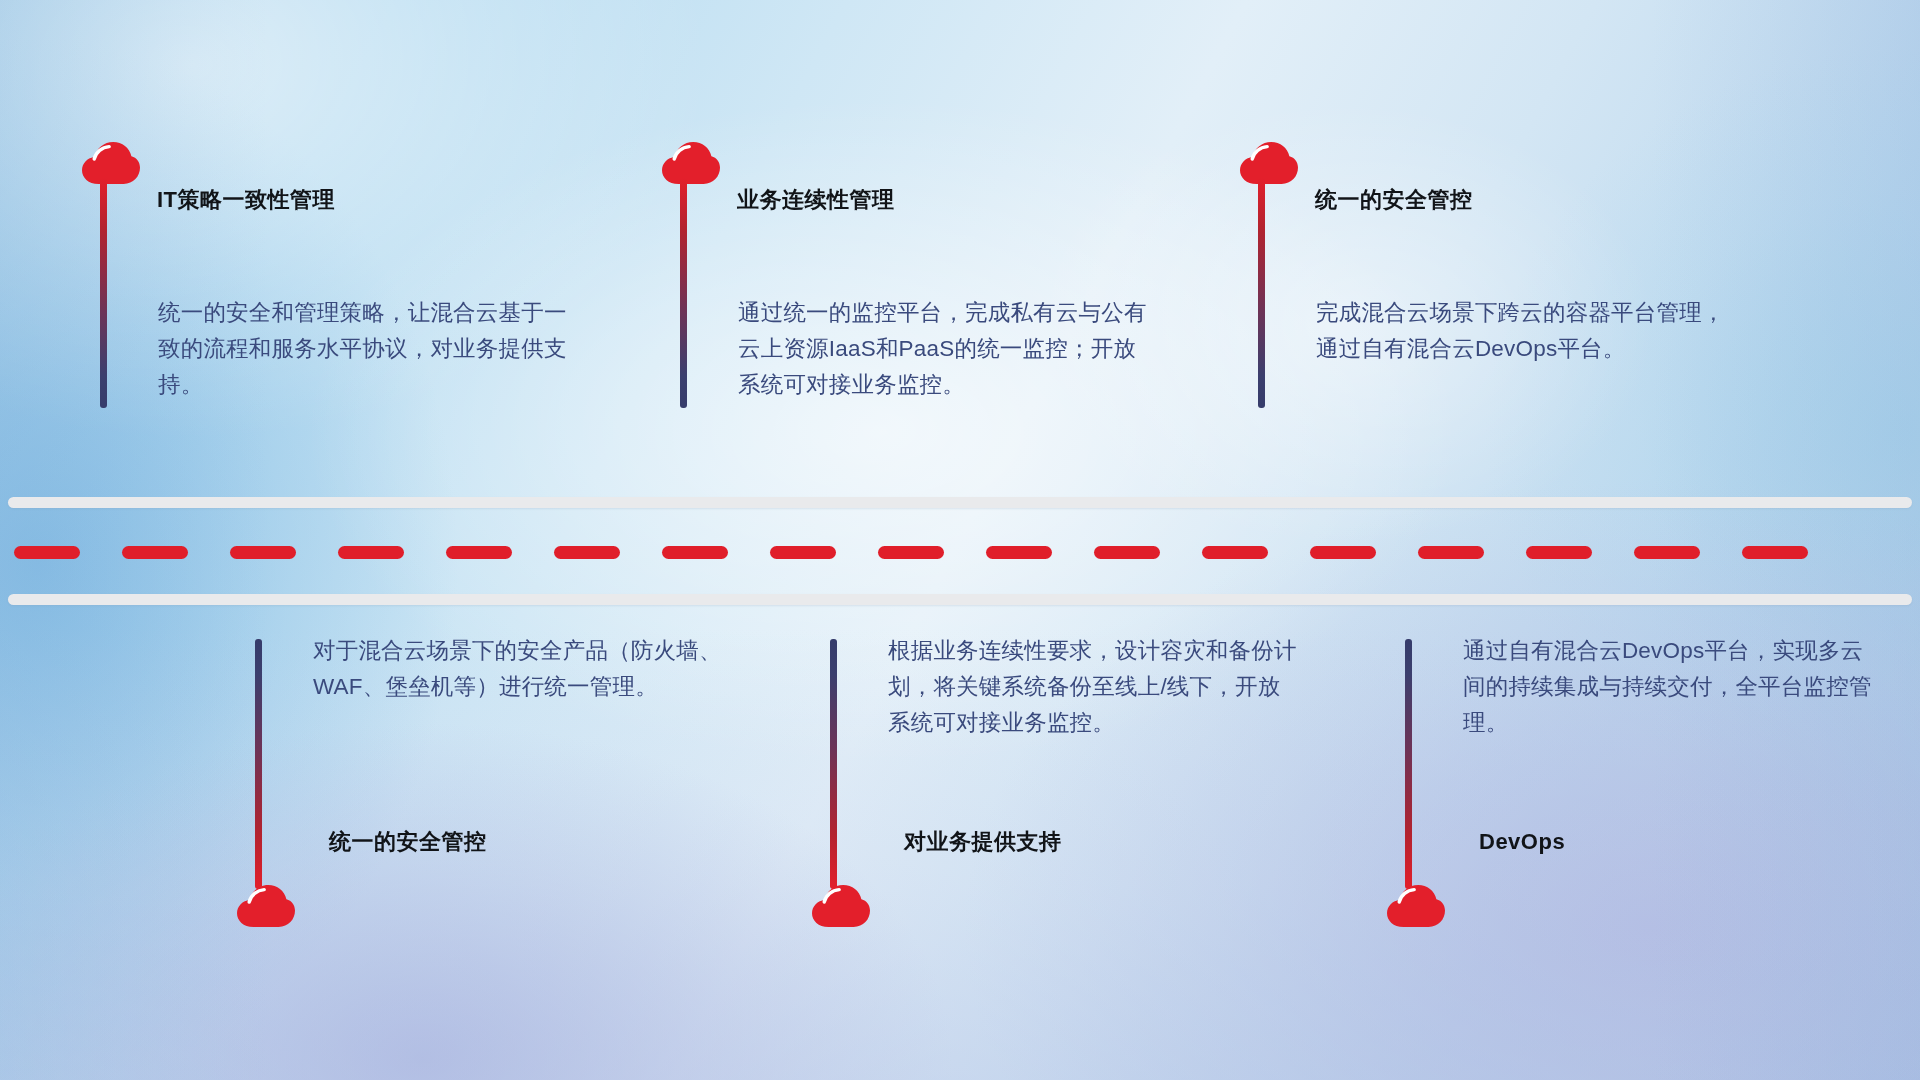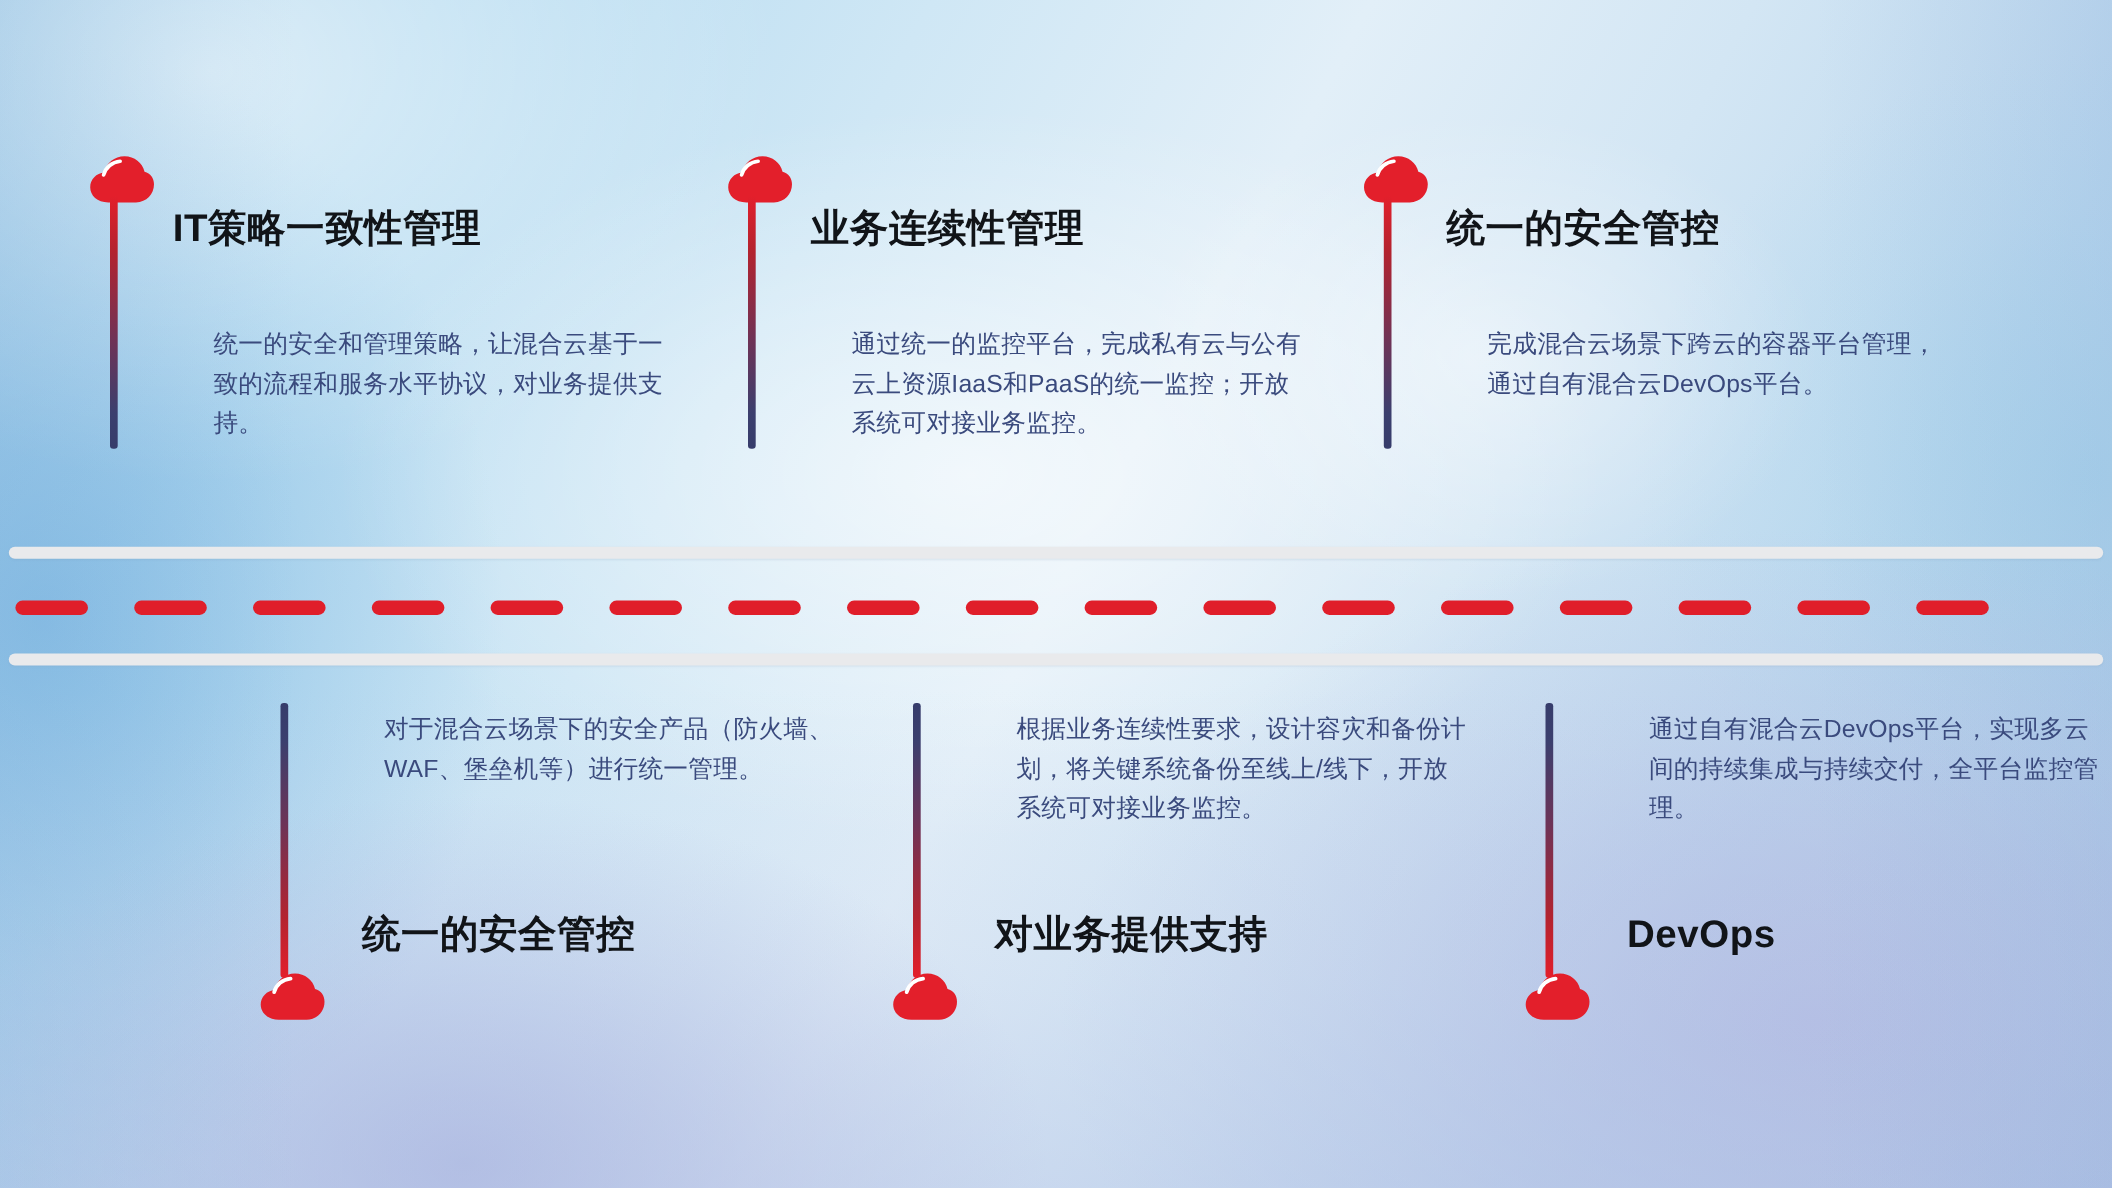--- a/index.html
+++ b/index.html
@@ -105,44 +105,43 @@
 
   
   .stem {
     width:7px;
     border-radius:3px;
   }
   .stem-down { background:linear-gradient(180deg,#e31f2b 0%,#b3232f 22%,#6d3357 58%,#3b3f6e 86%,#363c6b 100%); }
   .stem-up   { background:linear-gradient(180deg,#363c6b 0%,#3b3f6e 14%,#6d3357 44%,#b3232f 78%,#e31f2b 100%); }
 
   .heading {
-    font-size:35px;
+    font-size:22px;
     font-weight:bold;
     color:#111418;
     letter-spacing:0.5px;
     white-space:nowrap;
     line-height:1.2;
   }
   .body-text {
     font-size:22.5px;
     line-height:36px;
     color:#3a4a7d;
     letter-spacing:0.2px;
     width:410px;
-    margin-left:36px;
   }
 
   
   .top-col .cloud-wrap { position:absolute; top:0; left:0; }
   .top-col .stem { position:absolute; top:38px; left:20px; height:230px; }
   .top-col .heading { position:absolute; top:47px; left:77px; }
   .top-col .body-text { position:absolute; top:155px; left:78px; }
 
   
-  .bot-col .body-text { position:absolute; top:12px; left:78px; }
+  .bot-col .body-text { position:absolute; top:0px; left:78px; }
   .bot-col .stem { position:absolute; top:6px; left:20px; height:250px; }
   .bot-col .heading { position:absolute; top:196px; left:94px; }
   .bot-col .cloud-wrap { position:absolute; top:250px; left:0; }
 </style>
 </head>
 <body>
 
 <div class="canvas">
 
   <div class="bg-layer bg-base"></div>

